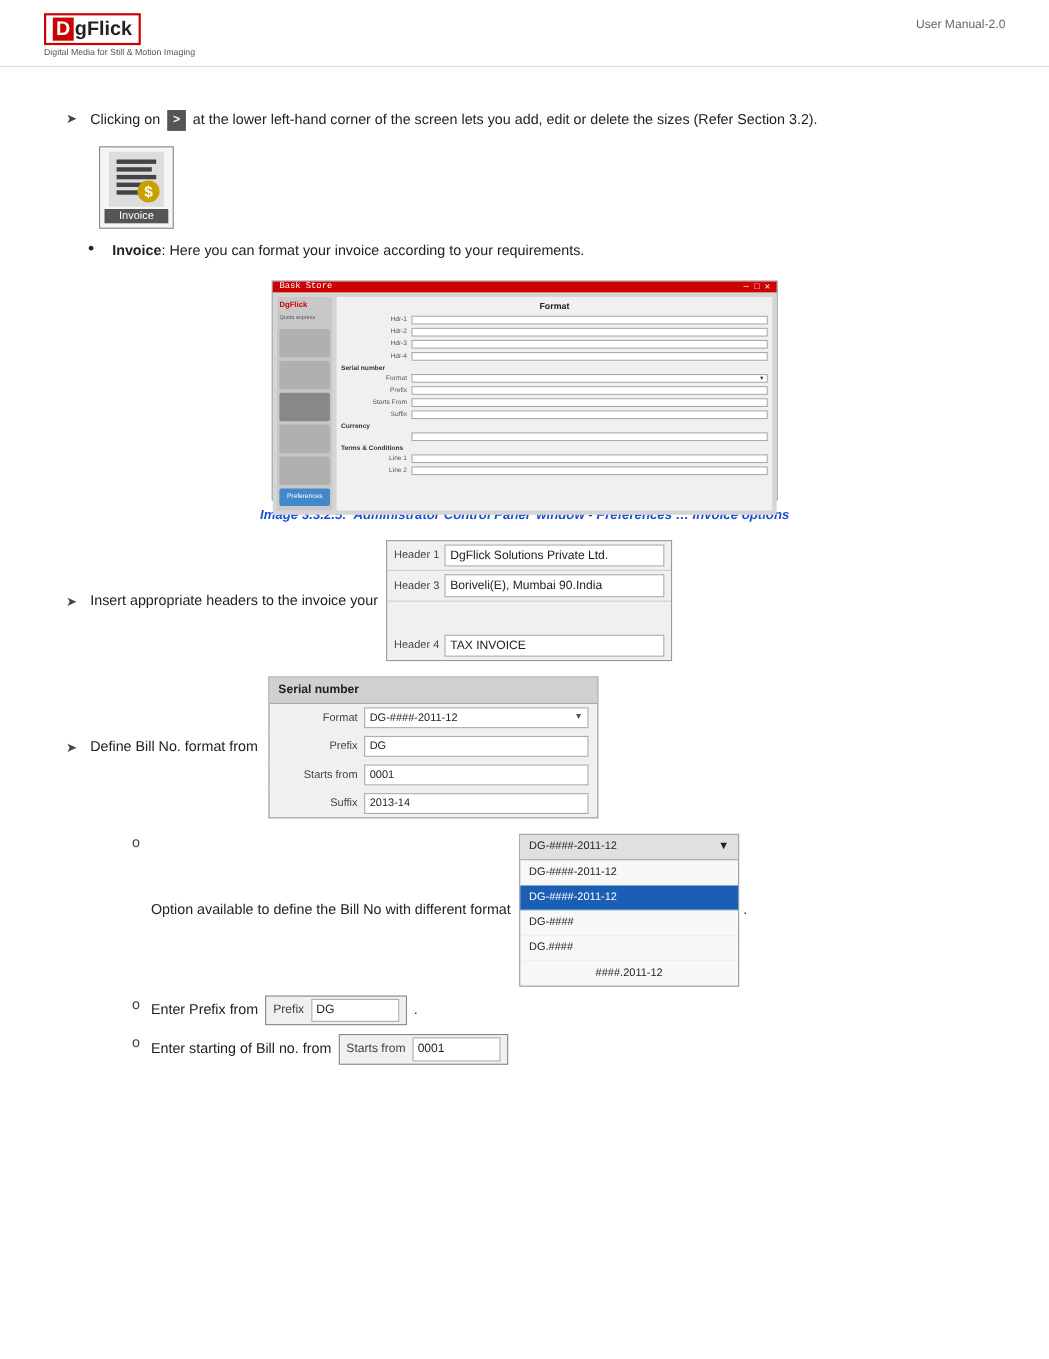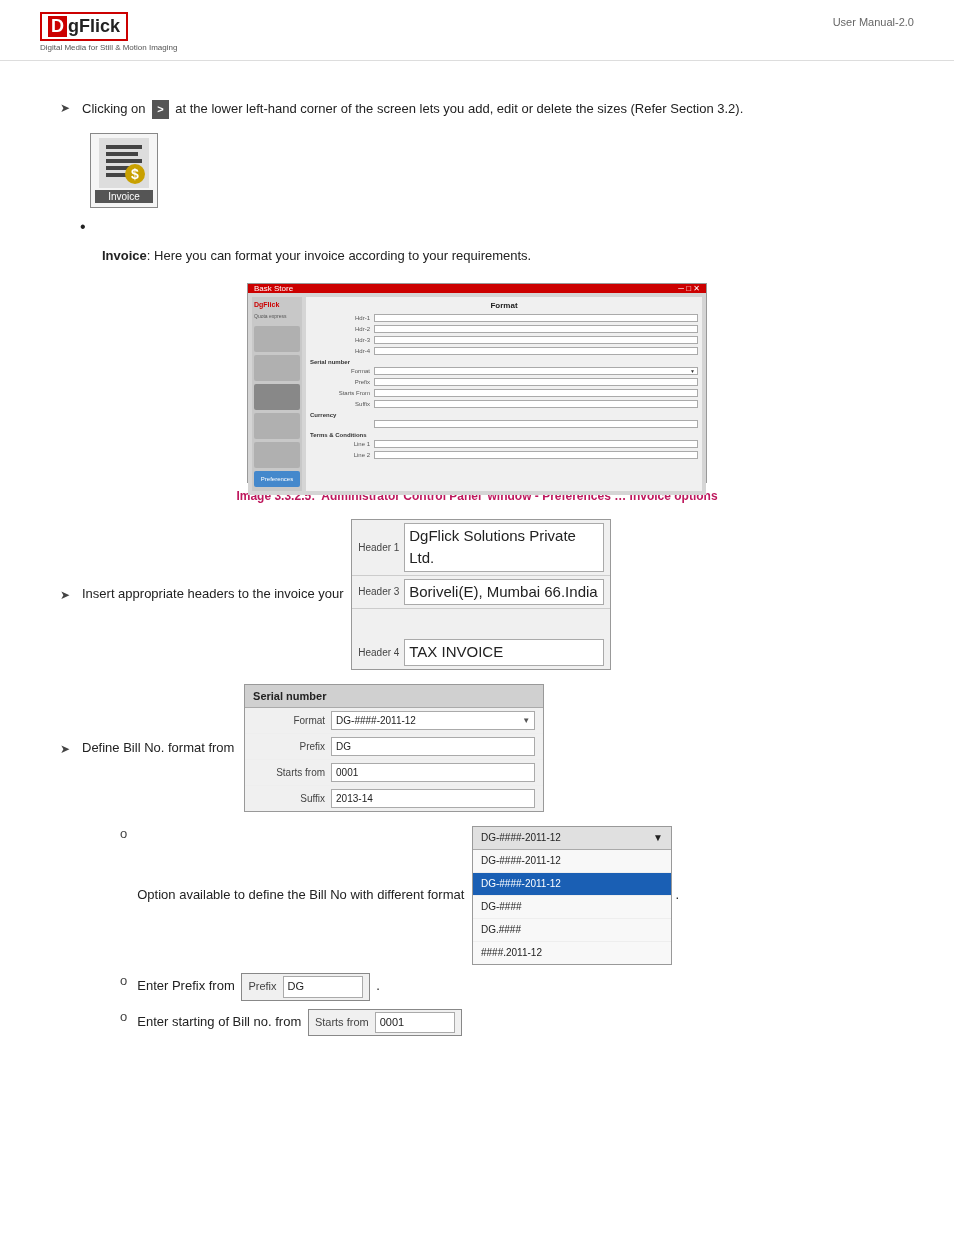--- a/index.html
+++ b/index.html
@@ -146,21 +146,21 @@
     .bullet-item {
       display: flex;
       align-items: flex-start;
       margin-bottom: 14px;
     }
     .bullet-sym {
       font-size: 16px;
       margin-right: 8px;
       min-width: 14px;
     }
-    .bullet-text { flex: 1; line-height: 1.6; margin-top: 28px; }
+    .bullet-text { flex: 1; line-height: 1.6; }
 
     
     .screenshot-wrap {
       display: flex;
       flex-direction: column;
       align-items: center;
       margin: 16px 0;
     }
     .screenshot-box {
       border: 1px solid #999;
@@ -171,21 +171,21 @@
       display: flex;
       flex-direction: column;
     }
     .screenshot-titlebar {
       background: #c00;
       height: 16px;
       display: flex;
       align-items: center;
       padding: 0 6px;
     }
-    .titlebar-text { color: #fff; font-size: 8px; }
+    .titlebar-text { color: #fff; font-size: 8px; font-family: Liberation Mono, monospace; }
     .screenshot-inner {
       flex: 1;
       display: flex;
       background: #d5d5d5;
       padding: 4px;
     }
     .screenshot-sidebar {
       width: 50px;
       background: #c8c8c8;
       margin-right: 4px;
@@ -239,23 +239,24 @@
     .mock-section-label {
       font-size: 6px;
       font-weight: bold;
       color: #333;
       margin-top: 4px;
       margin-bottom: 2px;
     }
     .screenshot-caption {
       font-size: 12px;
       font-weight: bold;
-      color: #be185d;
+      color: #1d4ed8;
       text-align: right;
       margin-top: 6px;
+      font-style: italic;
     }
 
     
     .header-table-wrap {
       display: inline-block;
       border: 1px solid #999;
       background: #f0f0f0;
       width: 260px;
       margin-left: 4px;
       vertical-align: middle;
@@ -267,21 +268,21 @@
       padding: 3px 6px;
       font-size: 10px;
     }
     .header-table-row:last-child { border-bottom: none; margin-top: 27px; }
     .ht-label { width: 46px; color: #444; }
     .ht-value {
       flex: 1;
       background: #fff;
       border: 1px solid #aaa;
       padding: 1px 4px;
-      font-size: 15px;
+      font-size: 11px;
     }
 
     
     .serial-box {
       border: 1px solid #999;
       background: #f0f0f0;
       width: 300px;
       margin-left: 4px;
       display: inline-block;
       vertical-align: middle;
@@ -326,21 +327,21 @@
       width: 200px;
       font-size: 10px;
       vertical-align: top;
       margin-left: 4px;
     }
     .dropdown-item {
       padding: 3px 8px;
       border-bottom: 1px solid #eee;
       cursor: pointer;
     }
-    .dropdown-item:last-child { border-bottom: none; }
+    .dropdown-item:last-child { border-bottom: none; text-align: center; }
     .dropdown-item.selected {
       background: #1a5fb4;
       color: #fff;
     }
     .dropdown-header {
       display: flex;
       align-items: center;
       justify-content: space-between;
       padding: 3px 8px;
       background: #e0e0e0;
@@ -519,21 +520,21 @@
     <span class="arrow-text">
       <span>Insert appropriate headers to the invoice your</span>
       <span class="inline-screenshot">
         <div class="header-table-wrap">
           <div class="header-table-row">
             <span class="ht-label">Header 1</span>
             <span class="ht-value">DgFlick Solutions Private Ltd.</span>
           </div>
           <div class="header-table-row">
             <span class="ht-label">Header 3</span>
-            <span class="ht-value">Boriveli(E), Mumbai 66.India</span>
+            <span class="ht-value">Boriveli(E), Mumbai 90.India</span>
           </div>
           <div class="header-table-row">
             <span class="ht-label">Header 4</span>
             <span class="ht-value">TAX INVOICE</span>
           </div>
         </div>
       </span>
     </span>
   </div>
 

